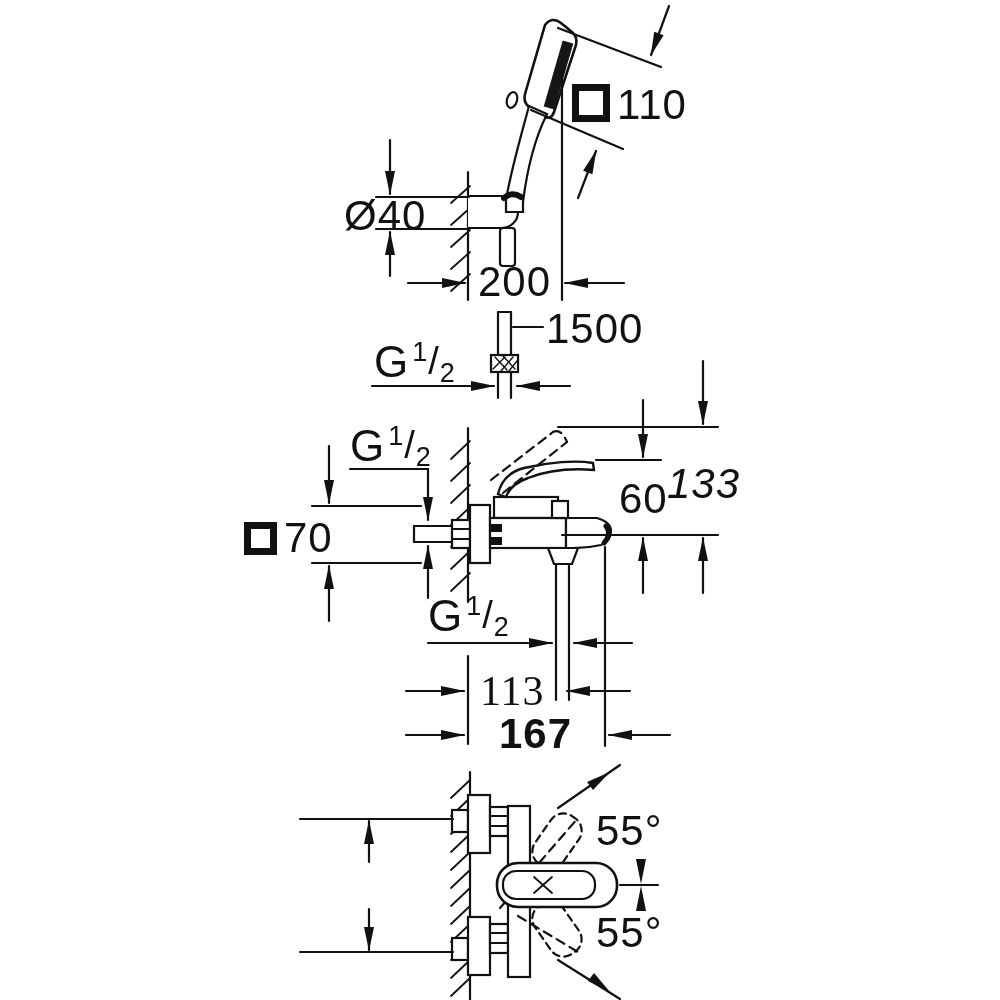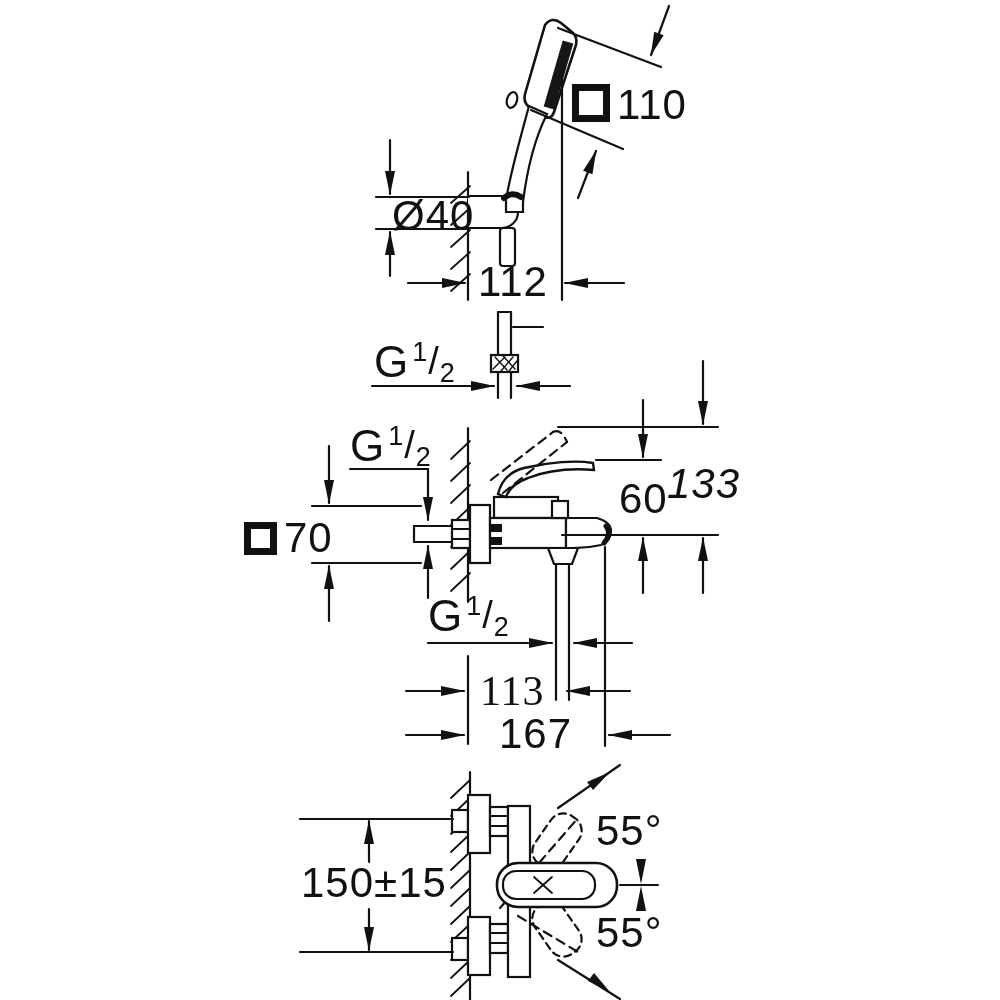--- a/index.html
+++ b/index.html
@@ -246,28 +246,29 @@
       <g>
         <line x1="300" y1="819" x2="453" y2="819"></line>
         <line x1="300" y1="952" x2="453" y2="952"></line>
         <line x1="369" y1="862" x2="369" y2="821" marker-end="url(#arr)"></line>
         <line x1="369" y1="909" x2="369" y2="950" marker-end="url(#arr)"></line>
       </g>
     </g>
   </g>
 </svg>
 
-<div class="dim-label" style="left:344px;top:195px;margin-left:48px;">Ø40</div>
-
-<div class="dim-label" style="left:478px;top:261px;">112</div>
+<div class="dim-label" style="left:344px;top:195px;">Ø40</div>
+
+<div class="dim-label" style="left:478px;top:261px;">200</div>
 
 <div class="dim-label" style="left:572px;top:84px;">
   <span class="sq big"></span><span>110</span>
 </div>
 
+<div class="dim-label" style="left:546px;top:308px;">1500</div>
 
 <div class="dim-label" style="left:374px;top:340px;">
   <span class="gbase">G</span><span class="gsup">1</span><span class="gslash">/</span><span class="gsub">2</span>
 </div>
 
 <div class="dim-label" style="left:350px;top:424px;">
   <span class="gbase">G</span><span class="gsup">1</span><span class="gslash">/</span><span class="gsub">2</span>
 </div>
 
 <div class="dim-label" style="left:244px;top:517px;">
@@ -277,21 +278,20 @@
 <div class="dim-label" style="left:619px;top:478px;">60</div>
 
 <div class="dim-label" style="left:667px;top:463px;font-style:italic;">133</div>
 
 <div class="dim-label" style="left:428px;top:594px;">
   <span class="gbase">G</span><span class="gsup">1</span><span class="gslash">/</span><span class="gsub">2</span>
 </div>
 
 <div class="dim-label" style="left:480px;top:670px;font-family:Liberation Serif, serif;">113</div>
 
-<div class="dim-label" style="left:499px;top:713px;">167</div>
-
-<div class="dim-label" style="left:301px;top:862px;">150±15</div>
+<div class="dim-label" style="left:499px;top:713px;font-weight:bold;">167</div>
+
 
 <div class="dim-label" style="left:596px;top:810px;">55°</div>
 
 <div class="dim-label" style="left:596px;top:912px;">55°</div>
 
 </div>
 
 </body></html>

